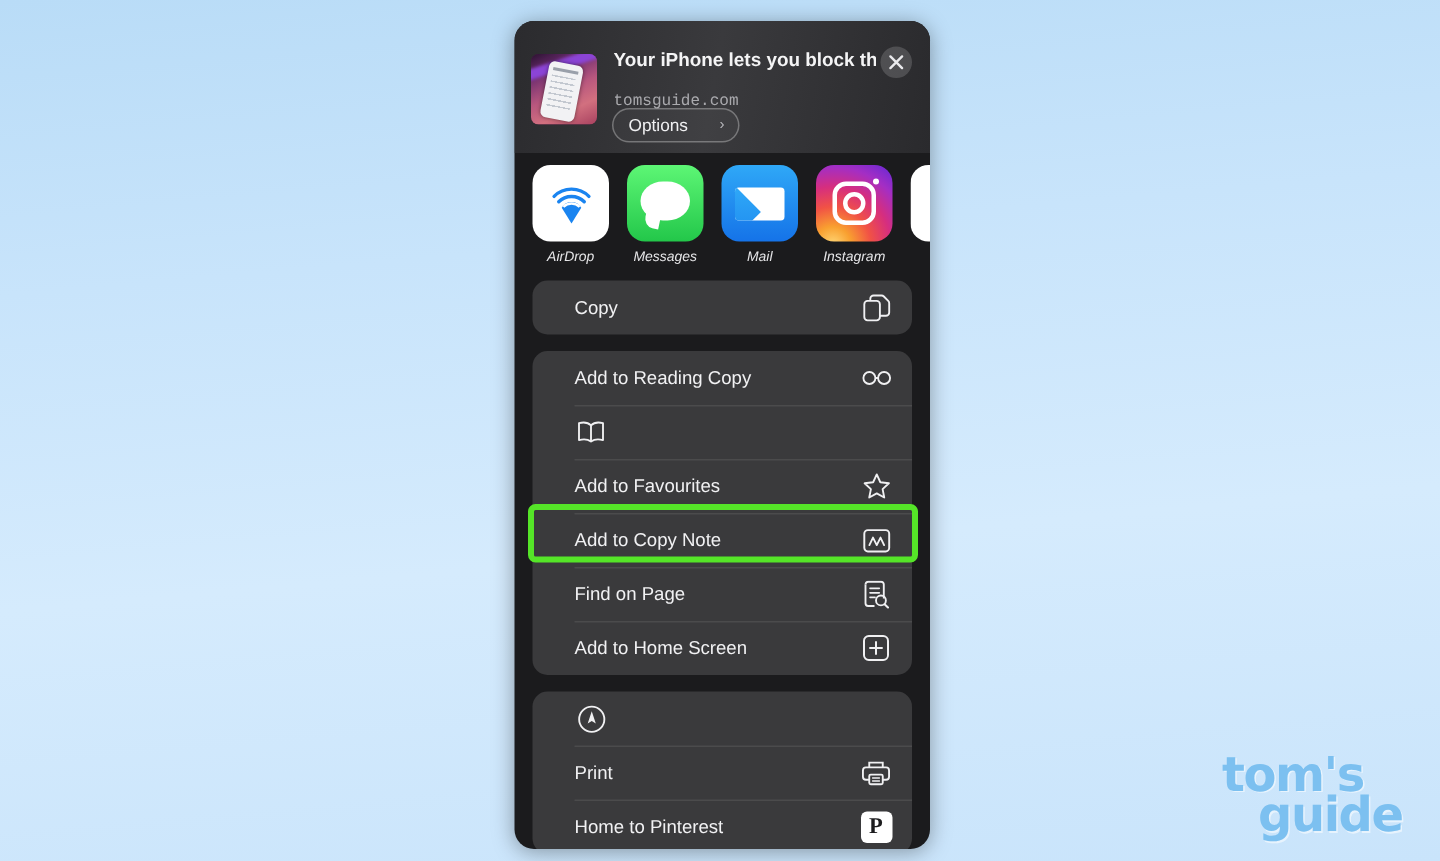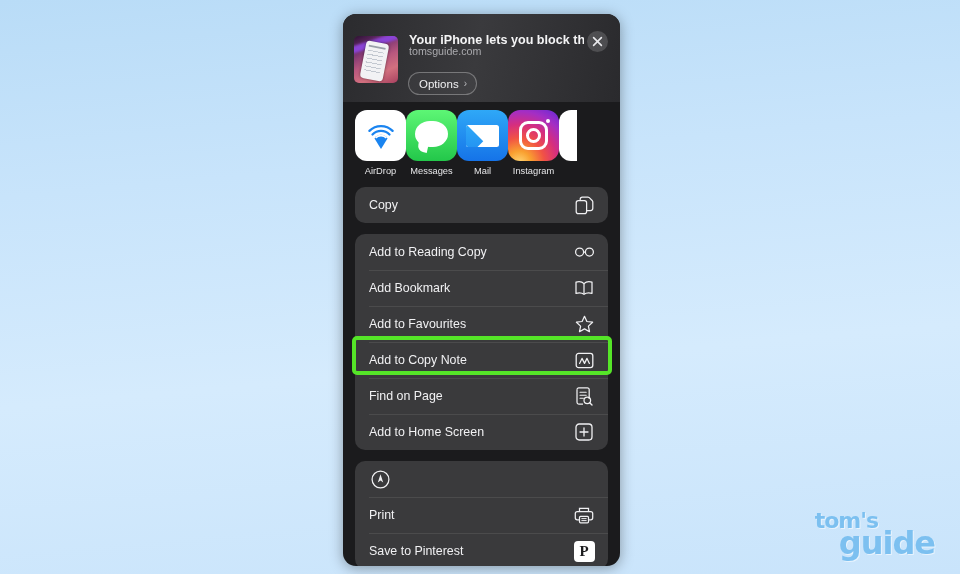--- a/index.html
+++ b/index.html
@@ -75,29 +75,30 @@
   .hdr-title {
     position: absolute; left: 66px; top: 19px;
     width: 175px;
     font-size: 12.6px;
     font-weight: bold;
     color: #f4f4f5;
     white-space: nowrap;
     overflow: hidden;
   }
   .hdr-sub {
-    position: absolute; left: 66px; top: 31px;
+    position: absolute; left: 66px; top: 48px;
     font-size: 10.7px;
     color: #a9a9ad;
+    font-family: Liberation Mono, monospace;
   }
   .options-btn {
     position: absolute; left: 65px; top: 58px;
     height: 23px;
     padding: 0 9px 0 10px;
-    display: flex; align-items: center; gap: 5px;
+    display: flex; align-items: center; gap: 21px;
     border: 1px solid rgba(255,255,255,.30);
     border-radius: 12px;
     color: #f0f0f2;
     font-size: 11.5px;
     background: rgba(255,255,255,.03);
   }
   .options-btn .chev { font-size: 10px; color: #b6b6ba; }
 
   .close-btn {
     position: absolute; right: 12px; top: 17px;
@@ -107,22 +108,23 @@
     display: flex; align-items: center; justify-content: center;
   }
   .close-btn svg { display: block; }
 
   
   .apps-row {
     position: relative;
     height: 78px;
     padding: 8px 0 0 12px;
     display: flex;
-    gap: 0;
-    overflow: hidden;
+    gap: 12px;
+    overflow: hidden;
+    font-style: italic;
   }
   .app-item { width: 51px; flex: 0 0 auto; text-align: center; }
   .app-tile {
     width: 51px; height: 51px;
     border-radius: 12px;
     position: relative;
     overflow: hidden;
     margin: 0 auto;
   }
   .app-label {
@@ -193,20 +195,21 @@
   
   .app-item.partial { width: 18px; overflow: hidden; }
   .app-item.partial .app-tile { width: 51px; border-radius: 12px; background: #fff; }
 
   
   .group {
     margin: 0 12px 11px 12px;
     background: #3a3a3c;
     border-radius: 10px;
     overflow: hidden;
+    padding-left: 14px;
   }
   .group.g1 { margin-top: 7px; }
   .row {
     position: relative;
     height: 36px;
     display: flex;
     align-items: center;
     padding: 0 13px 0 14px;
     color: #f1f1f3;
     font-size: 12.4px;
@@ -255,21 +258,21 @@
     position: absolute;
     right: 25px; bottom: 17px;
     text-align: left;
     color: #7cc0f0;
     font-family: "DejaVu Sans", sans-serif;
     font-weight: bold;
     line-height: .84;
     letter-spacing: -1px;
     text-shadow: 1px 1px 0 rgba(255,255,255,.55);
   }
-  #watermark .wm1 { font-size: 22px; display: block; }
+  #watermark .wm1 { font-size: 32px; display: block; }
   #watermark .wm2 { font-size: 32px; display: block; margin-left: 24px; }
 </style>
 </head>
 <body>
 
 <div id="share-sheet">
 
   <div class="sheet-header">
 
     <div class="hdr-thumb">
@@ -361,21 +364,20 @@
       <span class="ricon">
         <svg width="21" height="14" viewBox="0 0 21 14">
           <circle cx="5.6" cy="7" r="4" fill="none" stroke="#f0f0f2" stroke-width="1.25"></circle>
           <circle cx="15.4" cy="7" r="4" fill="none" stroke="#f0f0f2" stroke-width="1.25"></circle>
           <path d="M9.6 7 h1.8" stroke="#f0f0f2" stroke-width="1.25"></path>
         </svg>
       </span>
     </div>
 
     <div class="row">
-      <span class="label">Add Bookmark</span>
       <span class="ricon">
         <svg width="20" height="16" viewBox="0 0 20 16">
           <path d="M10 3.6 C8 1.6 4.6 1.4 2 2.1 V13.4 C4.6 12.7 8 12.9 10 14.3 C12 12.9 15.4 12.7 18 13.4 V2.1 C15.4 1.4 12 1.6 10 3.6 Z" fill="none" stroke="#f0f0f2" stroke-width="1.25" stroke-linejoin="round"></path>
           <path d="M10 3.6 V14.3" stroke="#f0f0f2" stroke-width="1.25"></path>
         </svg>
       </span>
     </div>
 
     <div class="row">
       <span class="label">Add to Favourites</span>
@@ -437,21 +439,21 @@
         <svg width="20" height="19" viewBox="0 0 20 19">
           <path d="M5.5 5.6 V2.4 h9 V5.6" fill="none" stroke="#f0f0f2" stroke-width="1.25"></path>
           <rect x="1.3" y="5.6" width="17.4" height="8.2" rx="2" fill="none" stroke="#f0f0f2" stroke-width="1.25"></rect>
           <rect x="5.5" y="10.4" width="9" height="6.4" rx="1" fill="#3a3a3c" stroke="#f0f0f2" stroke-width="1.25"></rect>
           <path d="M7.4 12.6 h5.2 M7.4 14.6 h5.2" stroke="#f0f0f2" stroke-width="1"></path>
         </svg>
       </span>
     </div>
 
     <div class="row">
-      <span class="label">Save to Pinterest</span>
+      <span class="label">Home to Pinterest</span>
       <span class="ricon">
         <span class="pin-tile">P</span>
       </span>
     </div>
   </div>
 </div>
 
 <div class="hl-box"></div>
 
 <div id="watermark">

